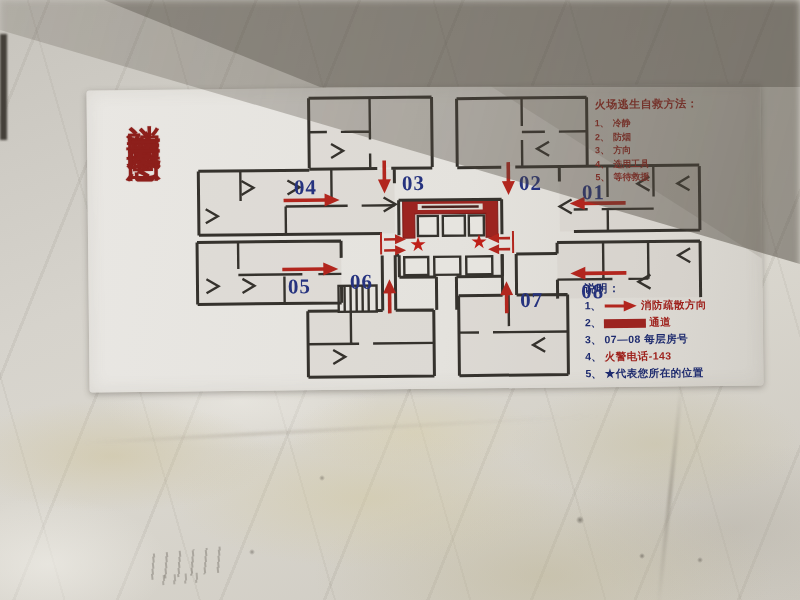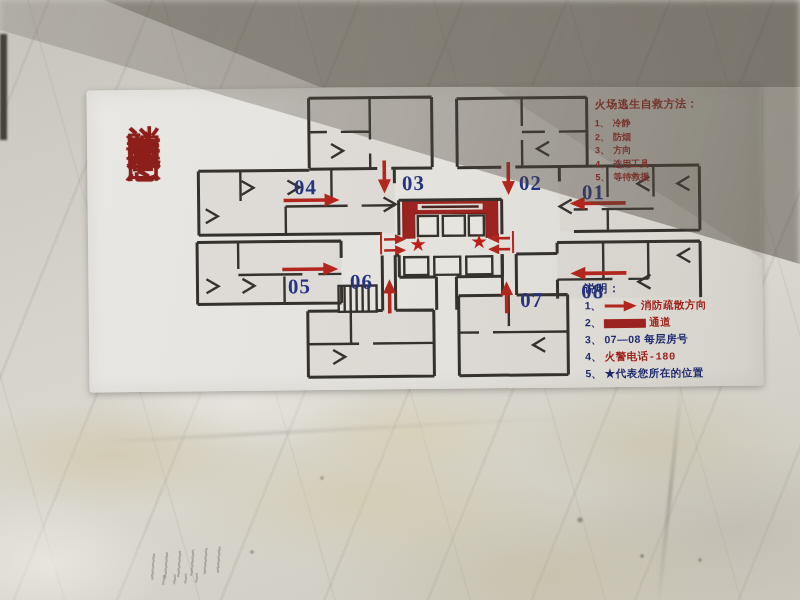--- a/index.html
+++ b/index.html
@@ -80,21 +80,21 @@
   #escape-title{font-size:11px;font-weight:bold;letter-spacing:.5px;}
   .e-item{font-size:9px;font-weight:bold;line-height:1.5;}
   .e-item .n{margin-right:4px;}
   #escape-list{margin-top:5px;}
 
   #legend{position:absolute;right:6px;bottom:6px;width:172px;z-index:2;}
   #legend-title{font-size:11px;font-weight:bold;color:#1d2a6e;letter-spacing:1px;}
   .l-row{display:flex;align-items:center;gap:3px;margin-top:3px;}
   .l-num{font-size:10.5px;font-weight:bold;color:#1d2a6e;white-space:nowrap;}
   .l-text{font-size:10.5px;font-weight:bold;white-space:nowrap;letter-spacing:.5px;}
-  .red-t{color:#9e211c;font-family:Liberation Mono, monospace;}
+  .red-t{color:#9e211c;}
   .blue-t{color:#1d2a6e;}
   .l-bar{display:inline-block;width:42px;height:9px;background:#9c2420;}
 </style>
 </head>
 <body>
 
 <div id="photo">
   <div id="wall"></div>
   <div class="vein" id="vein1"></div>
   <div class="vein" id="vein2"></div>
@@ -265,21 +265,21 @@
         <span class="l-num">2、</span>
         <span class="l-bar"></span>
         <span class="l-text red-t">通道</span>
       </div>
       <div class="l-row">
         <span class="l-num">3、</span>
         <span class="l-text blue-t">07—08  每层房号</span>
       </div>
       <div class="l-row">
         <span class="l-num">4、</span>
-        <span class="l-text red-t">火警电话-180</span>
+        <span class="l-text red-t">火警电话-143</span>
       </div>
       <div class="l-row">
         <span class="l-num">5、</span>
         <span class="l-text blue-t">★代表您所在的位置</span>
       </div>
     </div>
 
     <div id="sign-shade"></div>
   </div>
 

